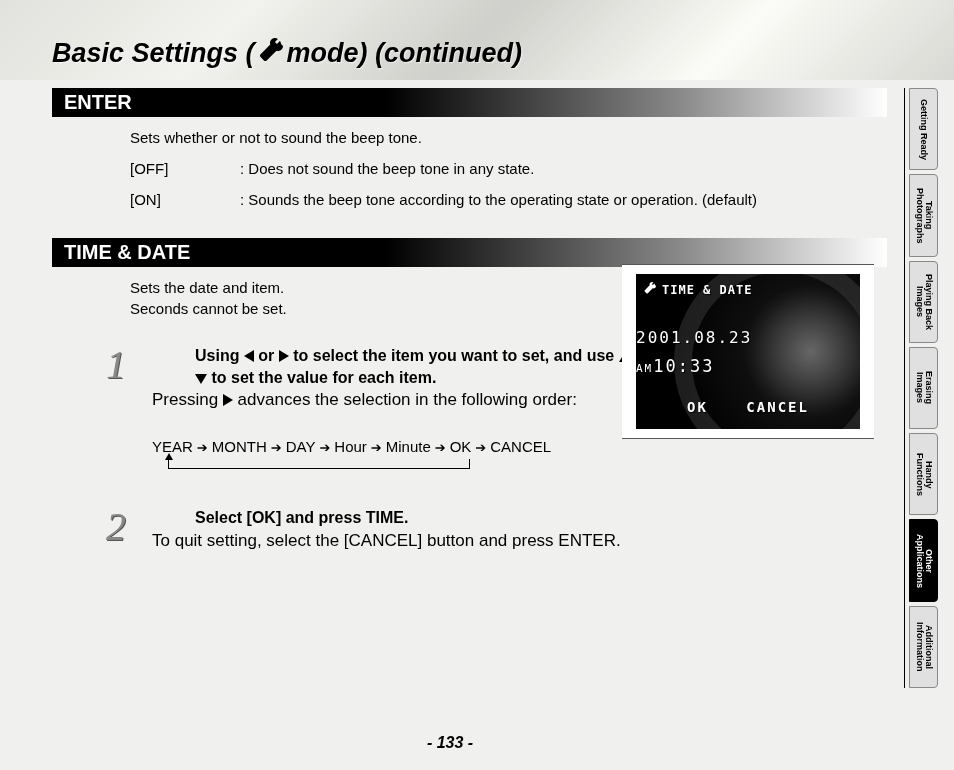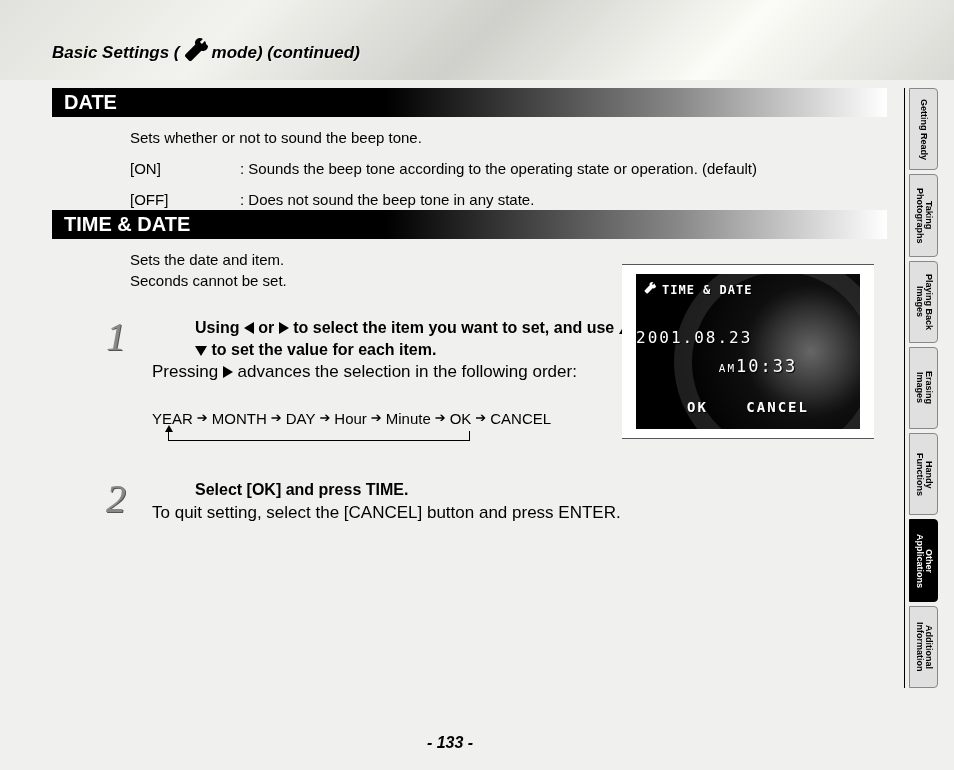--- a/index.html
+++ b/index.html
@@ -15,21 +15,21 @@
     position: absolute;
     top: 0; left: 0; right: 0;
     height: 80px;
     background: linear-gradient(135deg, #d8d8d4 0%, #e8e8e4 25%, #c8c8c4 50%, #f0f0ec 75%, #d0d0cc 100%);
     filter: contrast(1.1);
   }
   .page-title {
     position: absolute;
     top: 38px;
     left: 52px;
-    font-size: 17px;
+    font-size: 27px;
     font-weight: bold;
     font-style: italic;
     color: #000;
     text-shadow: 1px 1px 1px rgba(255,255,255,0.6);
     display: flex;
     align-items: center;
     gap: 4px;
   }
   .wrench-icon svg { width: 24px; height: 24px; }
   .content {
@@ -44,20 +44,21 @@
     font-size: 20px;
     font-weight: bold;
     padding: 3px 12px;
     margin-bottom: 10px;
   }
   .section-body {
     padding-left: 78px;
     font-size: 15px;
     line-height: 1.4;
     color: #000;
+    margin-bottom: 28px;
   }
   .option-row { display: flex; margin-top: 10px; }
   .option-label { width: 110px; flex-shrink: 0; }
   .option-desc { flex: 1; }
   .step-block { position: relative; padding-left: 100px; margin-top: 16px; }
   .step-num {
     position: absolute;
     left: 54px;
     top: -4px;
     font-family: 'Brush Script MT', cursive;
@@ -70,21 +71,21 @@
   .step-text { font-size: 17px; margin-top: 2px; }
   .tri { display: inline-block; width: 0; height: 0; vertical-align: -1px; }
   .tri-l { border-top: 6px solid transparent; border-bottom: 6px solid transparent; border-right: 10px solid #000; }
   .tri-r { border-top: 6px solid transparent; border-bottom: 6px solid transparent; border-left: 10px solid #000; }
   .tri-u { border-left: 6px solid transparent; border-right: 6px solid transparent; border-bottom: 10px solid #000; }
   .tri-d { border-left: 6px solid transparent; border-right: 6px solid transparent; border-top: 10px solid #000; }
   .sequence {
     margin-top: 28px;
     font-size: 15px;
     display: flex;
-    align-items: flex-start;
+    align-items: flex-end;
     gap: 4px;
     flex-wrap: wrap;
     position: relative;
     padding-bottom: 18px;
     max-width: 480px;
   }
   .arrow-r { font-size: 13px; }
   .seq-line {
     position: absolute;
     left: 16px;
@@ -141,21 +142,21 @@
   .lcd-header {
     position: absolute; top: 8px; left: 8px;
     font-weight: bold;
     letter-spacing: 1px;
     text-shadow: 1px 1px 0 #000;
     display: flex; align-items: center; gap: 6px;
     font-size: 12px;
   }
   .lcd-wrench svg { width: 12px; height: 12px; }
   .lcd-date { position: absolute; top: 54px; left: 0; right: 0; font-size: 16px; letter-spacing: 2px; text-shadow: 1px 1px 1px #000; }
-  .lcd-time { position: absolute; top: 82px; left: 0; right: 0; text-align: center; font-size: 17px; letter-spacing: 2px; text-shadow: 1px 1px 1px #000; padding-left: 20px; }
+  .lcd-time { position: absolute; top: 82px; left: 0; right: 0; text-align: left; font-size: 17px; letter-spacing: 2px; text-shadow: 1px 1px 1px #000; }
   .lcd-am { font-size: 11px; }
   .lcd-buttons { position: absolute; bottom: 14px; left: 0; right: 0; text-align: center; font-size: 14px; letter-spacing: 2px; font-weight: bold; text-shadow: 1px 1px 1px #000; }
   .lcd-ok { margin-right: 28px; }
   .sidebar {
     position: absolute;
     top: 88px;
     right: 16px;
     width: 34px;
     display: flex;
     flex-direction: column;
@@ -202,30 +203,30 @@
   <span class="wrench-icon">
     <svg viewBox="0 0 24 24" fill="#000">
         <path d="M22 6c0-1.1-.4-2.1-1.1-2.9l-3 3-2-2 3-3C18.1 .4 17.1 0 16 0c-2.8 0-5 2.2-5 5 0 .6.1 1.1.3 1.6L1.6 16.3c-.8.8-.8 2 0 2.8l3.3 3.3c.8.8 2 .8 2.8 0l9.7-9.7c.5.2 1 .3 1.6.3 2.8 0 5-2.2 5-5z"></path>
       </svg>
   </span>
   <span> mode) (continued)</span>
 </h1>
 
 <div class="content">
 
-  <div class="section-header">DATE</div>
+  <div class="section-header">ENTER</div>
   <div class="section-body">
     <div>Sets whether or not to sound the beep tone.</div>
     <div class="option-row">
+      <div class="option-label">[OFF]</div>
+      <div class="option-desc">: Does not sound the beep tone in any state.</div>
+    </div>
+    <div class="option-row">
       <div class="option-label">[ON]</div>
       <div class="option-desc">: Sounds the beep tone according to the operating state or operation. (default)</div>
-    </div>
-    <div class="option-row">
-      <div class="option-label">[OFF]</div>
-      <div class="option-desc">: Does not sound the beep tone in any state.</div>
     </div>
   </div>
 
   <div class="section-header">TIME &amp; DATE</div>
   <div class="section-body" style="margin-bottom:0">
     <div>Sets the date and item.</div>
     <div>Seconds cannot be set.</div>
   </div>
 
   <div class="step-block" style="margin-top:26px">

